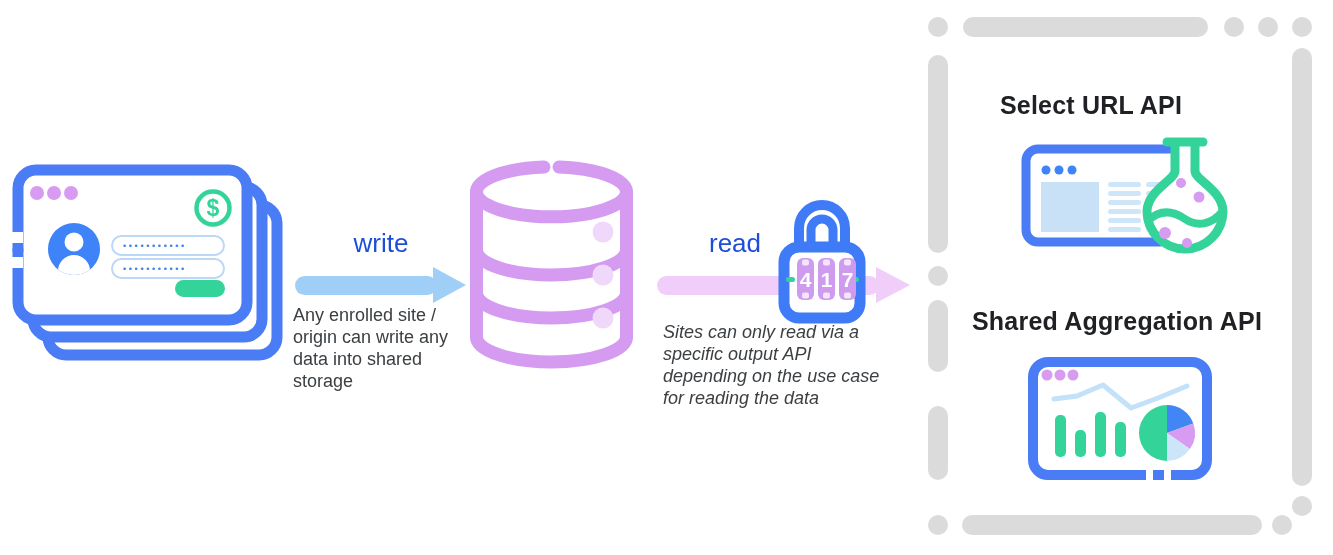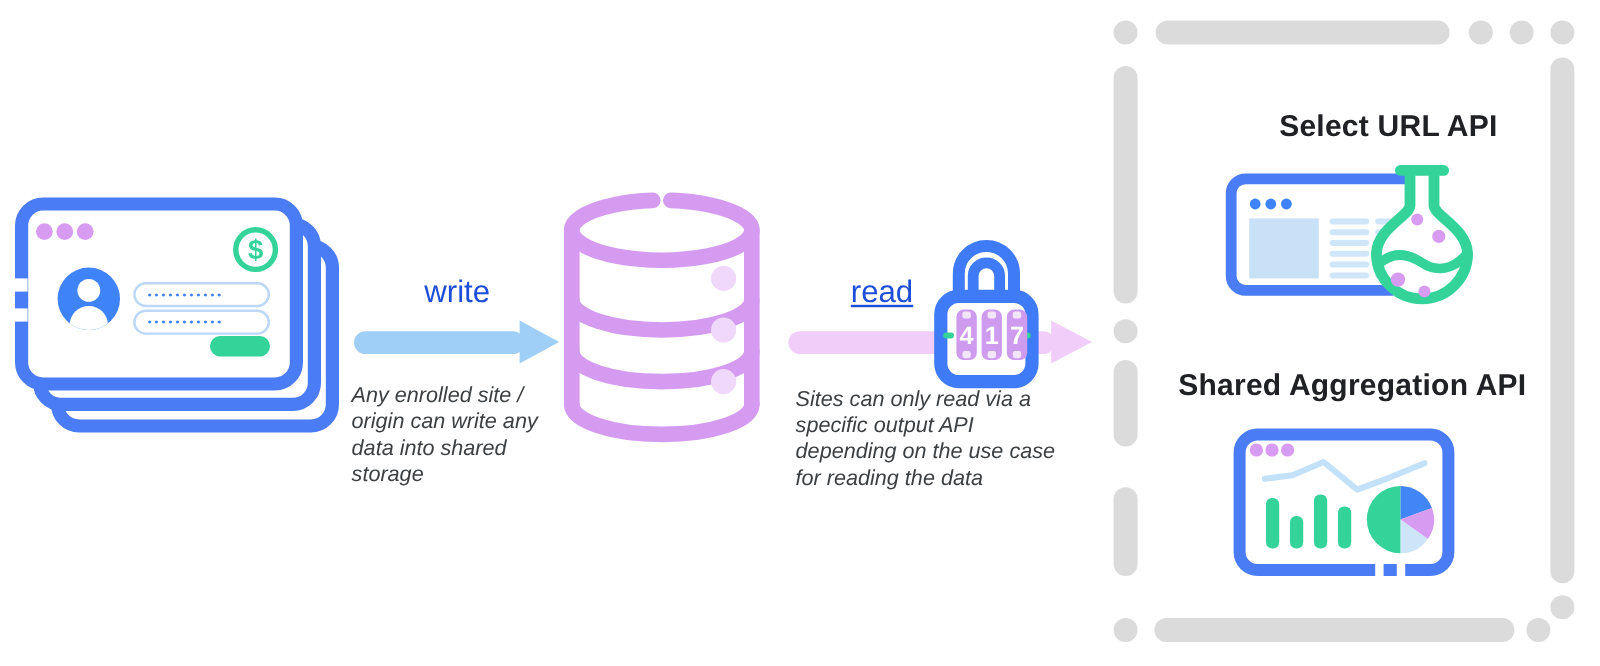--- a/index.html
+++ b/index.html
@@ -2,21 +2,21 @@
 <html><head>
 <meta charset="utf-8">
 <style>
   html,body{margin:0;padding:0;background:#fff;}
   #canvas{
     position:relative;width:1333px;height:555px;background:#ffffff;overflow:hidden;
     font-family:"Liberation Sans",sans-serif;
   }
   .abs{position:absolute;}
   .label{color:#1d4ed8;font-size:26px;text-align:center;}
-  .title{color:#202124;font-size:25px;font-weight:bold;text-align:right;letter-spacing:.2px;}
+  .title{color:#202124;font-size:25px;font-weight:bold;text-align:left;letter-spacing:.2px;}
   .note{color:#3c4043;font-size:18px;line-height:22px;}
   .dash{position:absolute;background:#dbdbdb;border-radius:11px;}
   .arrow-tail{position:absolute;height:19px;border-radius:9.5px;}
   .arrow-head{position:absolute;width:0;height:0;border-top:18.5px solid transparent;border-bottom:18.5px solid transparent;}
   .write-col{background:#9fcff7;}
   .read-col{background:#f0cef9;}
 </style>
 </head>
 <body>
 
@@ -71,21 +71,21 @@
 
       <rect x="170" y="122" width="50" height="17" rx="8.5" fill="#34d399"></rect>
     </g>
   </svg>
 
   <div class="abs label" style="left:295px;top:228px;width:172px;">write</div>
   <div>
     <div class="arrow-tail write-col" style="left:295px;top:276px;width:142px;"></div>
     <div class="arrow-head" style="left:433px;top:266.5px;border-left:33px solid #9fcff7;"></div>
   </div>
-  <div class="abs note" style="left:293px;top:318px;width:175px;font-style:italic;">Any enrolled site / origin can write any data into shared storage</div>
+  <div class="abs note" style="left:293px;top:304px;width:175px;">Any enrolled site / origin can write any data into shared storage</div>
 
 
   <svg class="abs" style="left:465px;top:160px" width="180" height="210" viewBox="0 0 180 210">
     <g fill="none" stroke="#d49bf0" stroke-width="13" stroke-linecap="round">
 
       <path d="M 79 7 A 75 25 0 1 0 94 7"></path>
 
       <path d="M 11.5 32 V 177"></path>
       <path d="M 161.5 32 V 177"></path>
 
@@ -94,21 +94,21 @@
 
       <path d="M 11.5 177 A 75 25 0 0 0 161.5 177"></path>
     </g>
     <g fill="#f0d8fb">
       <circle cx="138" cy="72" r="10.5"></circle>
       <circle cx="138" cy="115" r="10.5"></circle>
       <circle cx="138" cy="158" r="10.5"></circle>
     </g>
   </svg>
 
-  <div class="abs label" style="left:675px;top:228px;width:120px;text-decoration:underline;">read</div>
+  <div class="abs label" style="left:675px;top:228px;width:120px;">read</div>
   <div>
     <div class="arrow-tail read-col" style="left:657px;top:276px;width:222px;"></div>
     <div class="arrow-head" style="left:876px;top:266.5px;border-left:34px solid #f0cef9;"></div>
   </div>
   <div class="abs note" style="left:663px;top:321px;width:218px;font-style:italic;">Sites can only read via a specific output API depending on the use case for reading the data</div>
 
   <svg class="abs" style="left:766px;top:194px" width="112" height="136" viewBox="0 0 112 136">
 
     <g fill="none" stroke="#3f7bf6">
       <path d="M 33 58 V 34 A 23 23 0 0 1 79 34 V 58" stroke-width="10"></path>

